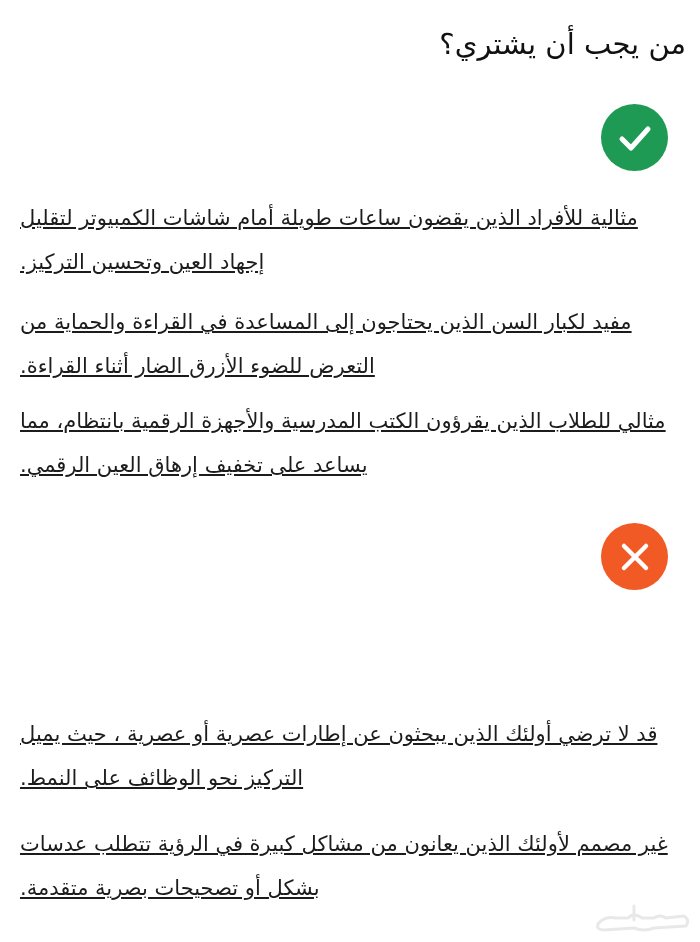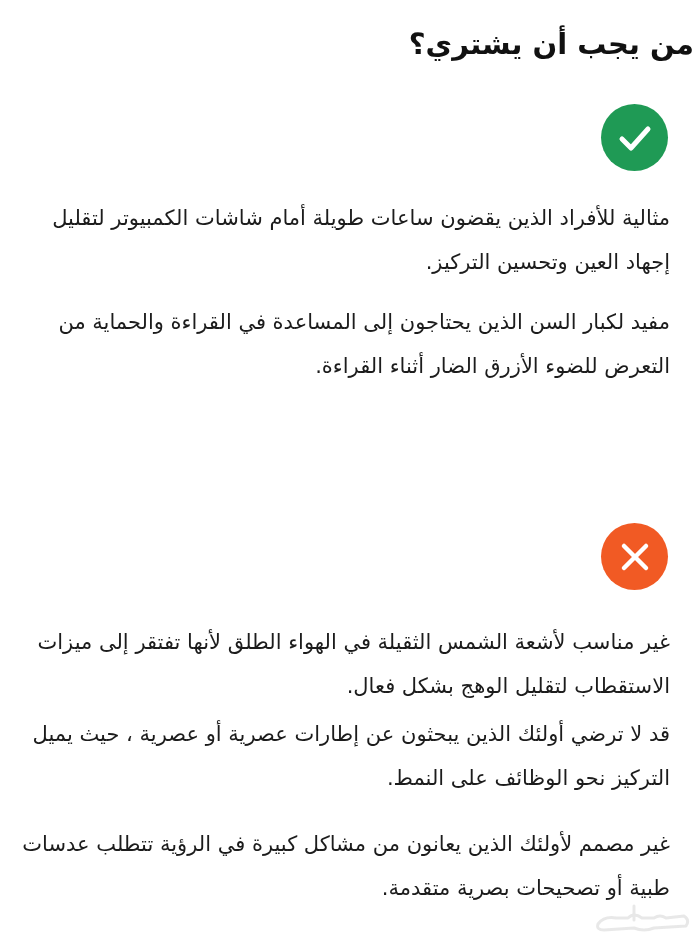--- a/index.html
+++ b/index.html
@@ -16,23 +16,23 @@
       position: relative;
     }
     .page {
       position: relative;
       width: 700px;
       height: 942px;
     }
     .title {
       position: absolute;
       top: 22px;
-      right: 6px;
+      right: 14px;
       font-size: 29px;
-      font-weight: bold;
+      font-weight: normal;
       color: #111111;
       line-height: 44px;
       white-space: nowrap;
       margin-left: 30px;
     }
     .icon-circle {
       position: absolute;
       width: 67px;
       height: 67px;
       border-radius: 50%;
@@ -50,21 +50,22 @@
       right: 32px;
       background: #f15a24;
     }
     .para {
       position: absolute;
       right: 30px;
       width: 650px;
       font-size: 21px;
       line-height: 44px;
       color: #1c1c1c;
-      text-align: right;
+      text-align: left;
+      text-decoration: underline;
     }
     .p1 { top: 196px; }
     .p2 { top: 300px; }
     .p3 { top: 399px; }
     .p4 { top: 620px; }
     .p5 { top: 712px; }
     .p6 { top: 822px; }
     .watermark {
       position: absolute;
       right: 6px;
@@ -82,31 +83,31 @@
   <h1 class="title">من يجب أن يشتري؟</h1>
 
   <div class="icon-circle icon-pros">
     <svg width="40" height="40" viewBox="0 0 40 40">
       <polyline points="7,21 16,30 33,11" fill="none" stroke="#ffffff" stroke-width="5" stroke-linecap="round" stroke-linejoin="round"></polyline>
     </svg>
   </div>
 
   <p class="para p1">مثالية للأفراد الذين يقضون ساعات طويلة أمام شاشات الكمبيوتر لتقليل إجهاد العين وتحسين التركيز.</p>
   <p class="para p2">مفيد لكبار السن الذين يحتاجون إلى المساعدة في القراءة والحماية من التعرض للضوء الأزرق الضار أثناء القراءة.</p>
+  <p class="para p3">مثالي للطلاب الذين يقرؤون الكتب المدرسية والأجهزة الرقمية بانتظام، مما يساعد على تخفيف إرهاق العين الرقمي.</p>
 
   <div class="icon-circle icon-cons">
     <svg width="34" height="34" viewBox="0 0 34 34">
       <line x1="6" y1="6" x2="28" y2="28" stroke="#ffffff" stroke-width="4.5" stroke-linecap="round"></line>
       <line x1="28" y1="6" x2="6" y2="28" stroke="#ffffff" stroke-width="4.5" stroke-linecap="round"></line>
     </svg>
   </div>
 
-  <p class="para p4">غير مناسب لأشعة الشمس الثقيلة في الهواء الطلق لأنها تفتقر إلى ميزات الاستقطاب لتقليل الوهج بشكل فعال.</p>
   <p class="para p5">قد لا ترضي أولئك الذين يبحثون عن إطارات عصرية أو عصرية ، حيث يميل التركيز نحو الوظائف على النمط.</p>
-  <p class="para p6">غير مصمم لأولئك الذين يعانون من مشاكل كبيرة في الرؤية تتطلب عدسات طبية أو تصحيحات بصرية متقدمة.</p>
+  <p class="para p6">غير مصمم لأولئك الذين يعانون من مشاكل كبيرة في الرؤية تتطلب عدسات بشكل أو تصحيحات بصرية متقدمة.</p>
 
   <div class="watermark">
     <svg width="100" height="36" viewBox="0 0 100 36">
       <path d="M4,22 Q10,14 22,16 L34,16 Q40,10 48,16 L60,16 Q66,12 72,16 L90,14 Q96,18 92,24 L60,26 Q50,30 40,26 L10,28 Q2,28 4,22 Z" fill="none" stroke="#e6e6e6" stroke-width="3" stroke-linejoin="round"></path>
       <path d="M40,4 L40,18" stroke="#e6e6e6" stroke-width="3" stroke-linecap="round"></path>
     </svg>
   </div>
 
 </div>
 

